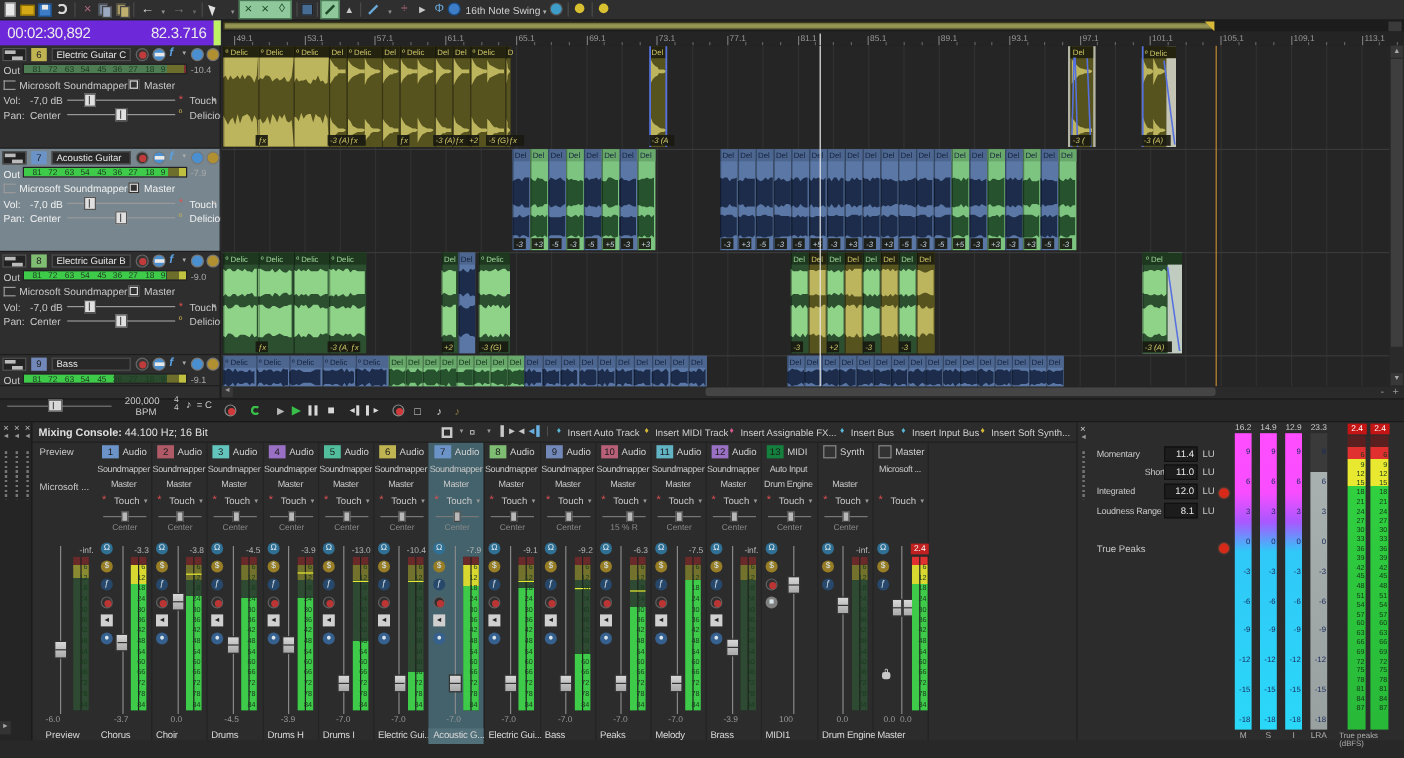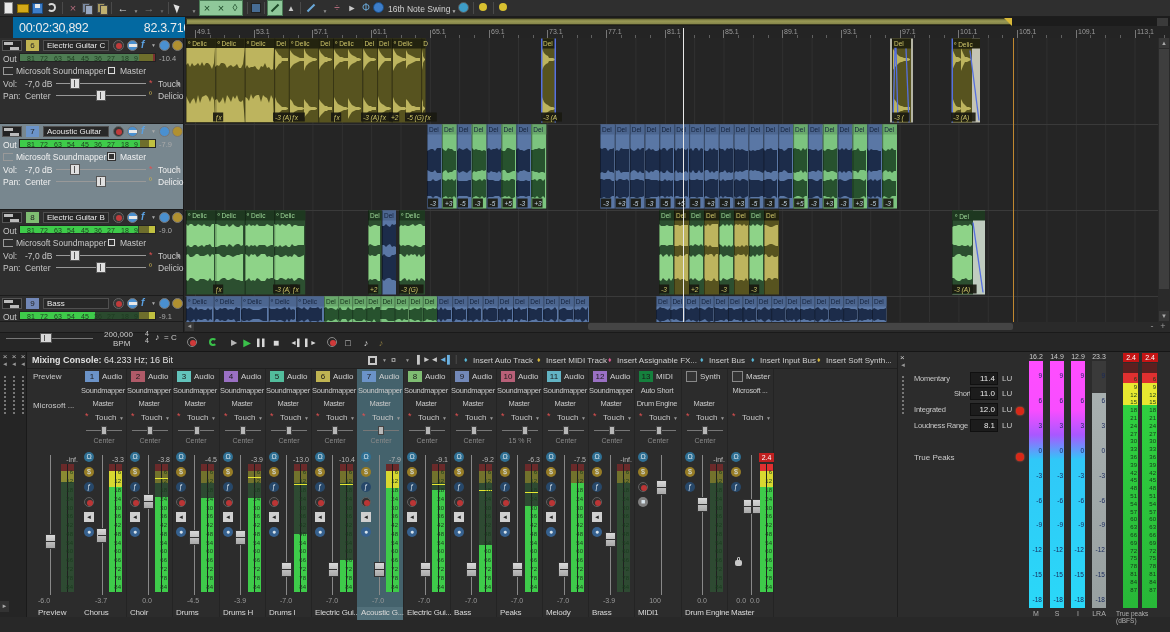--- a/index.html
+++ b/index.html
@@ -39,21 +39,21 @@
       <div style="position:absolute;left:359px;top:1px;width:14px;height:14px;font-size:10px;line-height:14px;text-align:center;color:#6aa8d8;">Φ</div>
       <div style="position:absolute;left:373px;top:2px;width:11px;height:11px;border-radius:6px;background:#3d7dc8;border:1px solid #1a4a80;"></div>
       <div style="position:absolute;left:388px;top:4px;font-size:8.5px;color:#d0d0d0;">16th Note Swing</div>
       <div style="position:absolute;left:447px;top:4px;width:14px;height:14px;font-size:5px;line-height:14px;text-align:center;color:#b0b0b0;">▼</div>
       <div style="position:absolute;left:458px;top:2px;width:11px;height:11px;border-radius:6px;background:#3d9dc8;border:1px solid #555;"></div>
       <div class="sep" style="left:473px;"></div>
       <div style="position:absolute;left:479px;top:3px;width:8px;height:8px;border-radius:4px;background:#d8c030;"></div>
       <div class="sep" style="left:493px;"></div>
       <div style="position:absolute;left:499px;top:3px;width:8px;height:8px;border-radius:4px;background:#d8c030;"></div>
     </div>
-    <div class="ab" style="left:13px;top:17px;width:184px;height:21px;background:#0369a1;border-right:1px solid #bef264;">
+    <div class="ab" style="left:0;top:17px;width:184px;height:21px;background:#6d28d9;border-right:6px solid #bef264;">
       <div style="position:absolute;left:6px;top:4px;font-size:12.5px;letter-spacing:-0.3px;color:#ececec;">00:02:30,892</div>
       <div style="position:absolute;right:6px;top:4px;font-size:12.5px;letter-spacing:-0.3px;color:#ececec;">82.3.716</div>
     </div>
     <div class="ab" style="left:185px;top:17px;width:985px;height:21px;background:#242424;">
       <div style="position:absolute;left:0;top:0;width:985px;height:9px;background:#1c1c1c;"></div>
       <div style="position:absolute;left:1px;top:1px;width:826px;height:7px;background:linear-gradient(#6a6a38,#9a9a55 40%,#85854a);border:1px solid #3a3a20;"></div>
       <div style="position:absolute;left:819px;top:1px;width:0;height:0;border-top:8px solid #d8b838;border-left:8px solid transparent;"></div>
       <svg style="position:absolute;left:0;top:9px;" width="985" height="12">
         <text x="12" y="8" font-size="7" fill="#9a9a9a" font-family="Liberation Sans">49.1</text>
         <rect x="10" y="4" width="1" height="8" fill="#777"></rect>
@@ -1059,21 +1059,21 @@
         <div style="position:absolute;left:1px;top:9px;width:8px;color:#999;font-size:6px;text-align:center;">◄</div>
         <div style="position:absolute;left:4px;top:24px;width:2px;height:40px;background:repeating-linear-gradient(#777 0,#777 2px,transparent 2px,transparent 4px);"></div>
         <div style="position:absolute;left:10px;top:0px;width:8px;color:#bbb;font-size:8px;text-align:center;">×</div>
         <div style="position:absolute;left:10px;top:9px;width:8px;color:#999;font-size:6px;text-align:center;">◄</div>
         <div style="position:absolute;left:13px;top:24px;width:2px;height:40px;background:repeating-linear-gradient(#777 0,#777 2px,transparent 2px,transparent 4px);"></div>
         <div style="position:absolute;left:19px;top:0px;width:8px;color:#bbb;font-size:8px;text-align:center;">×</div>
         <div style="position:absolute;left:19px;top:9px;width:8px;color:#999;font-size:6px;text-align:center;">◄</div>
         <div style="position:absolute;left:22px;top:24px;width:2px;height:40px;background:repeating-linear-gradient(#777 0,#777 2px,transparent 2px,transparent 4px);"></div>
       </div>
       <div style="position:absolute;left:27px;top:0;width:1143px;height:17px;border-bottom:1px solid #202020;">
-        <div style="position:absolute;left:5px;top:3px;font-size:9px;font-weight:bold;color:#e0e0e0;">Mixing Console: <span style="font-weight:normal">64.233 Hz; 16 Bit</span></div>
+        <div style="position:absolute;left:5px;top:3px;font-size:9px;font-weight:bold;color:#e0e0e0;">Mixing Console: <span style="font-weight:normal">44.100 Hz; 16 Bit</span></div>
         <div style="position:absolute;left:341px;top:4px;width:9px;height:9px;background:#c8c8c8;"></div>
         <div style="position:absolute;left:343px;top:6px;width:5px;height:5px;background:#2c2c2c;"></div>
         <div style="position:absolute;left:355px;top:5px;font-size:5px;color:#999;">▼</div>
         <div style="position:absolute;left:364px;top:3px;font-size:9px;color:#c8c8c8;">¤</div>
         <div style="position:absolute;left:378px;top:5px;font-size:5px;color:#999;">▼</div>
         <div style="position:absolute;left:390px;top:3px;color:#c8c8c8;font-size:8px;">▌►◄</div>
         <div style="position:absolute;left:412px;top:3px;color:#6ab0e0;font-size:8px;">◄▌</div>
         <div style="position:absolute;left:428px;top:2px;color:#555;font-size:9px;">|</div>
         <div style="position:absolute;left:437px;top:4px;font-size:7px;color:#58b8d8;">♦</div>
         <div style="position:absolute;left:446px;top:4px;font-size:8px;color:#d0d0d0;white-space:nowrap;">Insert Auto Track</div>
@@ -1649,21 +1649,21 @@
           <text x="12" y="107" font-size="6" fill="#1a3a1e" text-anchor="end" font-family="Liberation Sans">72</text>
           <text x="12" y="116" font-size="6" fill="#1a3a1e" text-anchor="end" font-family="Liberation Sans">78</text>
           <text x="12" y="125" font-size="6" fill="#1a3a1e" text-anchor="end" font-family="Liberation Sans">84</text>
         </svg>
       </div>
       <div style="position:absolute;left:589px;top:245px;width:40px;text-align:center;font-size:7px;color:#9a9a9a;">-3.9</div>
       <div style="position:absolute;left:592px;top:256px;width:44px;font-size:8px;letter-spacing:-0.2px;color:#d8d8d8;white-space:nowrap;overflow:hidden;">Brass</div>
       <div style="position:absolute;left:681px;top:17px;width:1px;height:248px;background:#242424;"></div>
       <div style="position:absolute;left:639px;top:19px;width:14px;height:11px;background:#15803d;color:#1a1a1a;font-size:8px;line-height:11px;text-align:center;">13</div>
       <div style="position:absolute;left:656px;top:20px;font-size:8px;color:#d0d0d0;">MIDI</div>
-      <div style="position:absolute;left:633px;top:34px;width:48px;text-align:center;font-size:7.5px;letter-spacing:-0.3px;color:#c8c8c8;white-space:nowrap;">Auto Short</div>
+      <div style="position:absolute;left:633px;top:34px;width:48px;text-align:center;font-size:7.5px;letter-spacing:-0.3px;color:#c8c8c8;white-space:nowrap;">Auto Input</div>
       <div style="position:absolute;left:633px;top:47px;width:48px;text-align:center;font-size:7.5px;letter-spacing:-0.3px;color:#c8c8c8;white-space:nowrap;">Drum Engine</div>
       <div style="position:absolute;left:639px;top:59px;font-size:9px;color:#e05050;">*</div>
       <div style="position:absolute;left:649px;top:61px;font-size:8px;color:#c8c8c8;">Touch</div>
       <div style="position:absolute;left:673px;top:63px;font-size:5px;color:#999;">▼</div>
       <div style="position:absolute;left:640px;top:78px;width:36px;height:1px;background:#777;"></div>
       <div style="position:absolute;left:656px;top:74px;width:6px;height:9px;background:#b8b8b8;border:1px solid #444;"></div>
       <div style="position:absolute;left:635px;top:85px;width:46px;text-align:center;font-size:7px;color:#8a8a8a;">Center</div>
       <div style="position:absolute;left:638px;top:100px;width:10px;height:10px;border-radius:5px;background:#2f7094;color:#d8e4ec;font-size:7px;line-height:10px;text-align:center;">Ω</div>
       <div style="position:absolute;left:638px;top:115px;width:10px;height:10px;border-radius:5px;background:#977d26;color:#d8e4ec;font-size:7px;line-height:10px;text-align:center;">$</div>
       <div style="position:absolute;left:638px;top:130px;width:10px;height:10px;border-radius:5px;background:#303030;border:1px solid #606060;"></div>

